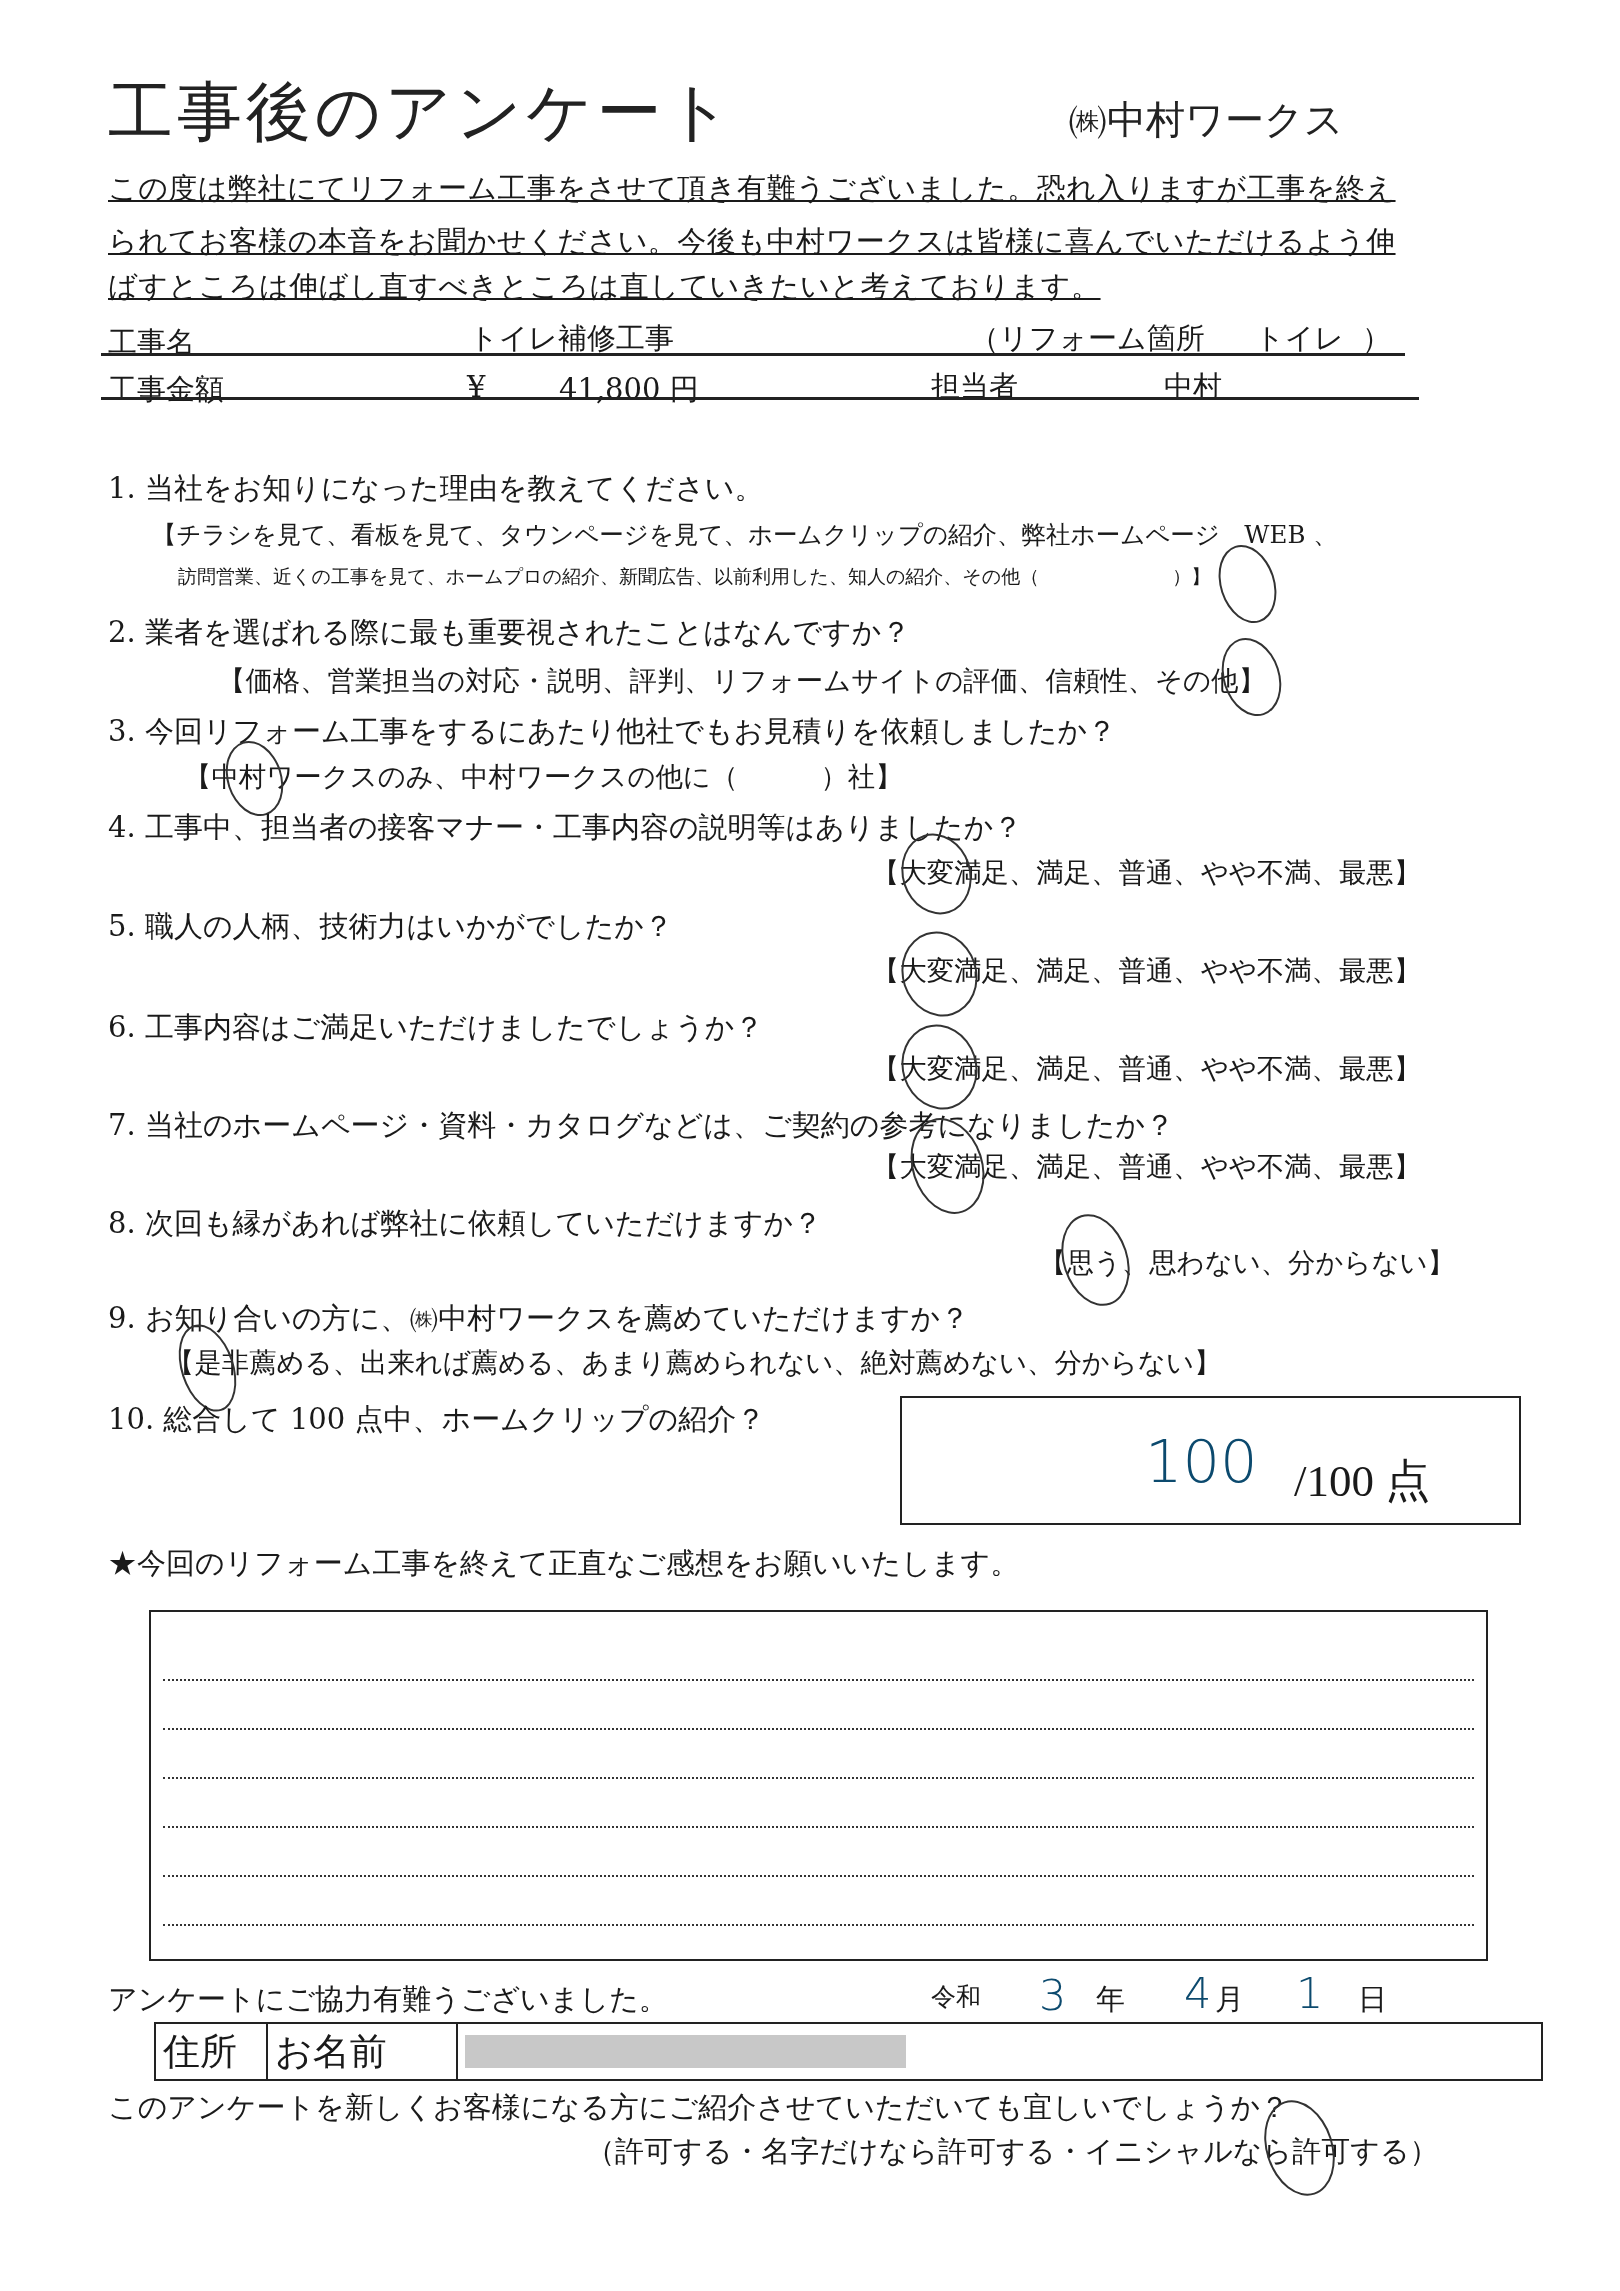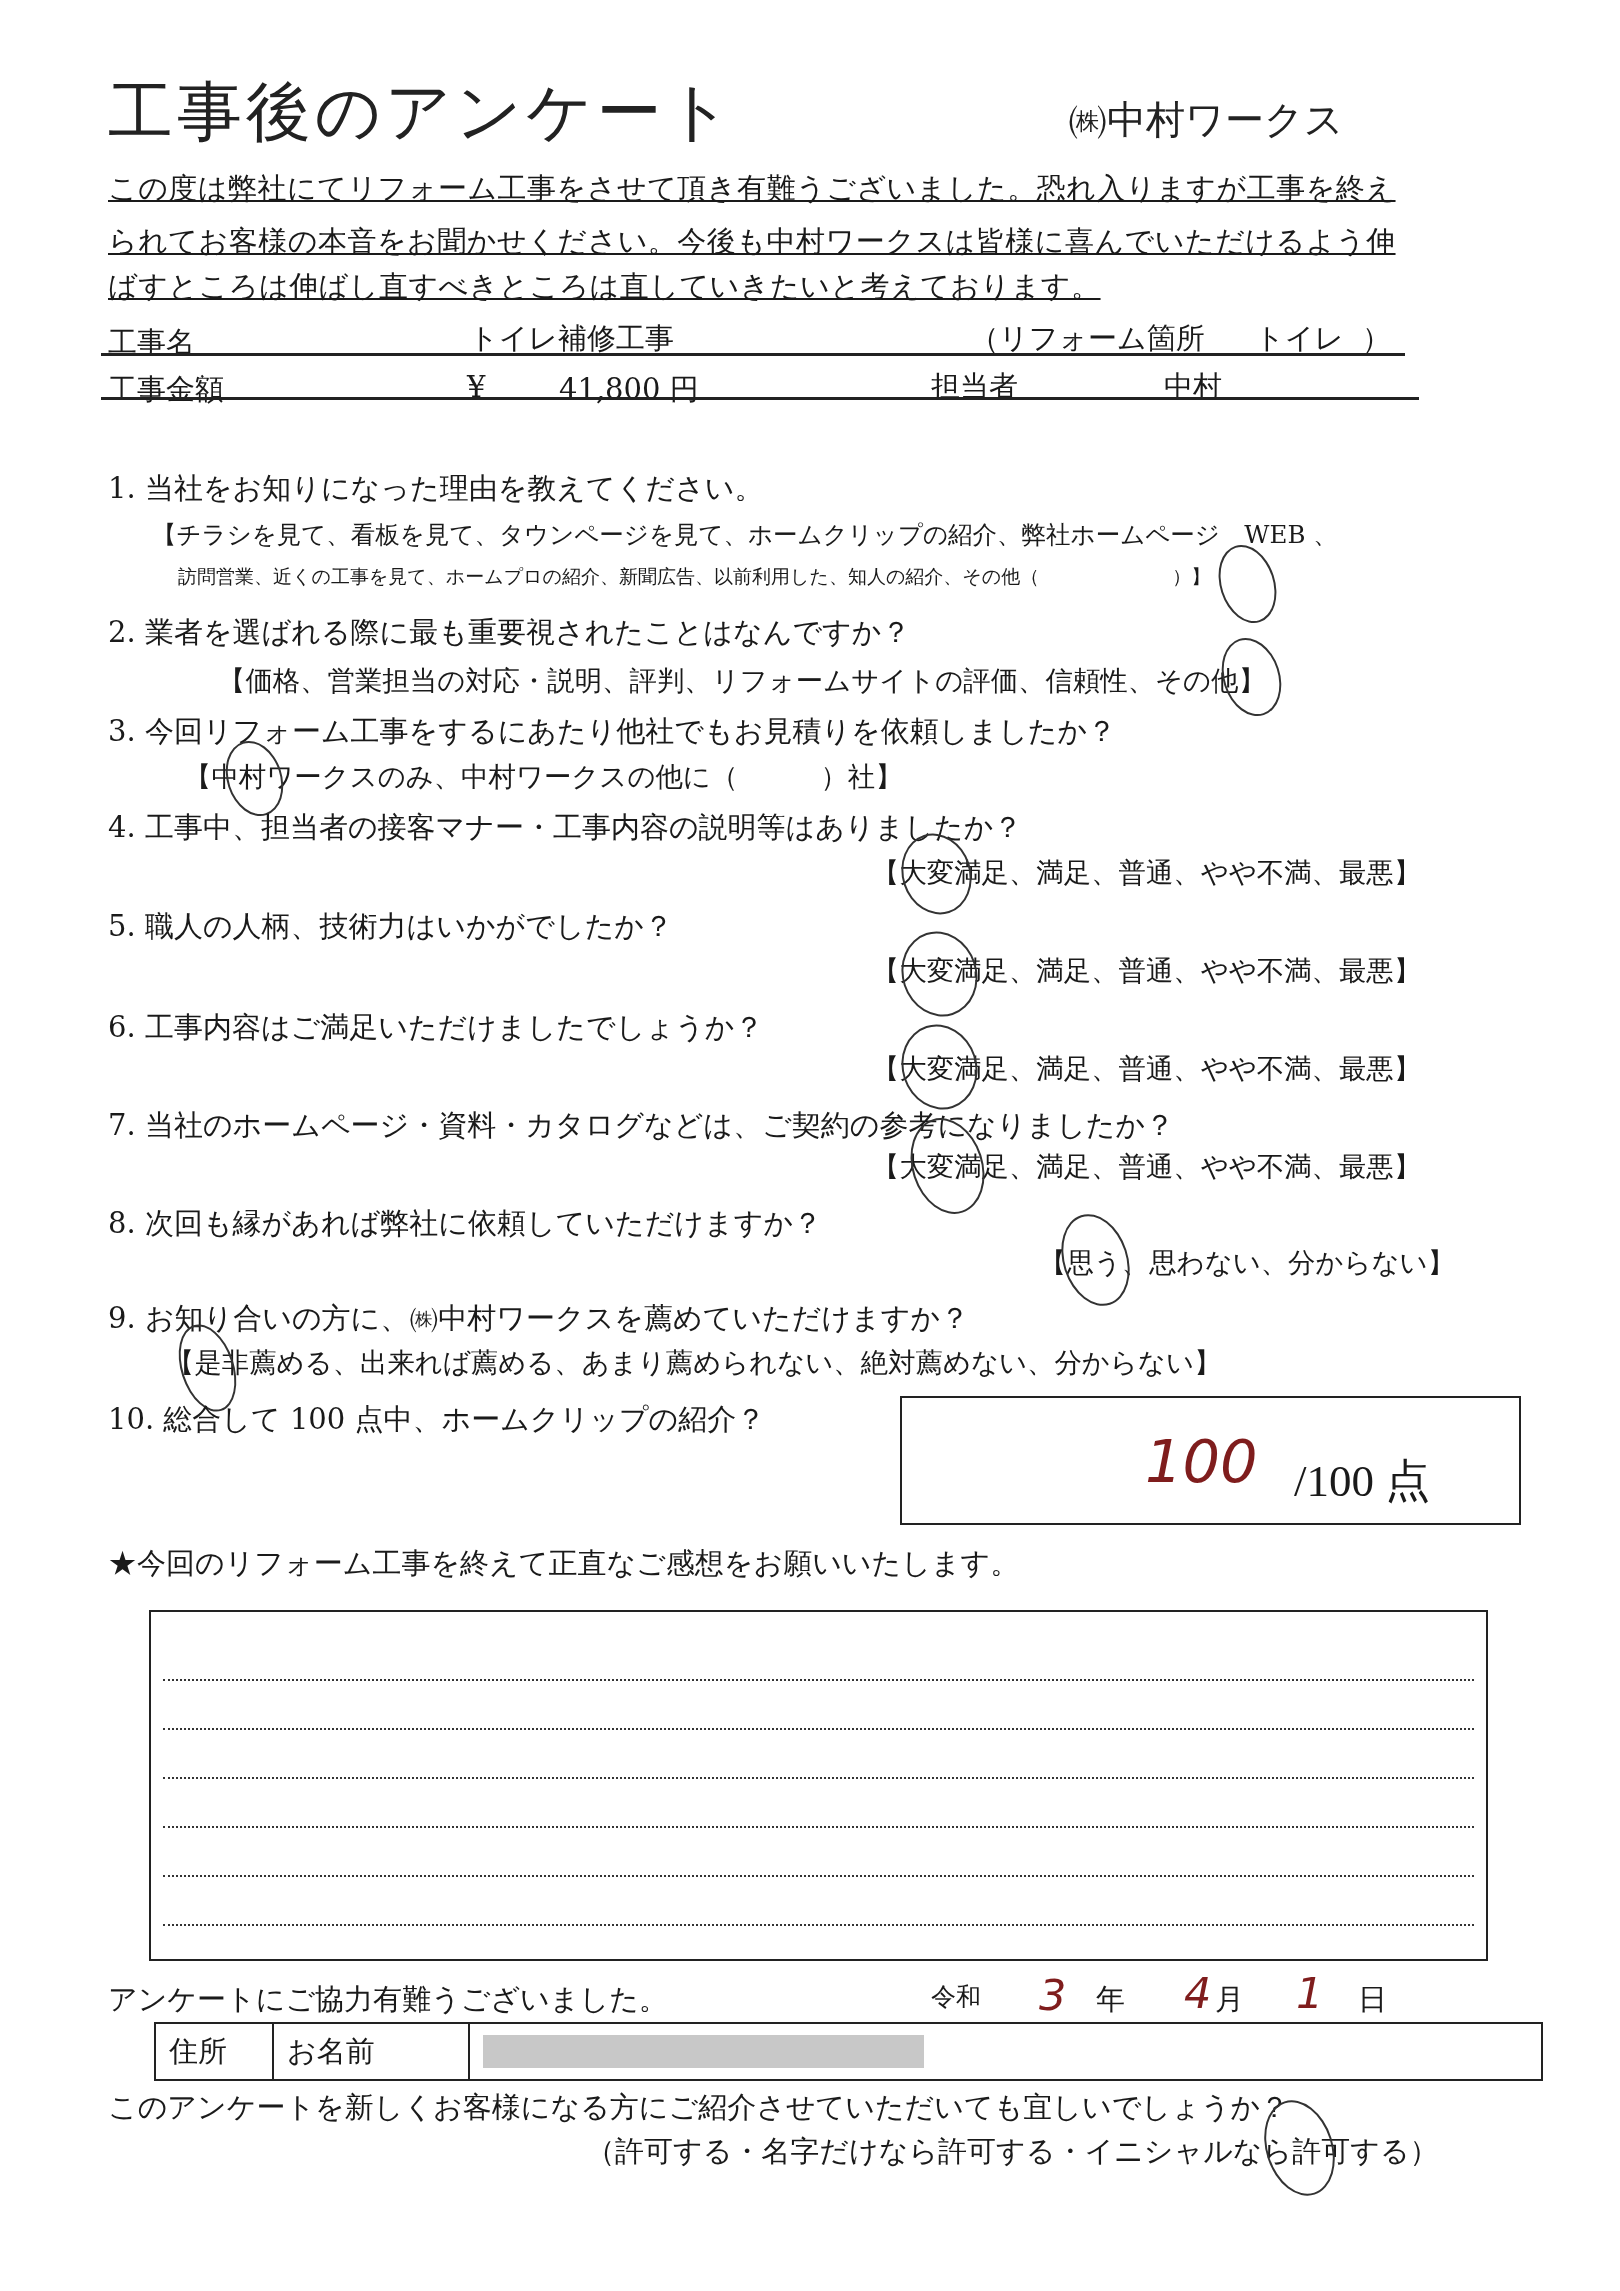--- a/index.html
+++ b/index.html
@@ -15,25 +15,25 @@
   .intro { left: 108px; font-size: 29px; letter-spacing: 0.5px; text-decoration: underline; }
   .rule { position: absolute; height: 2.9px; background: #222; }
   .field { font-size: 29px; }
   .q { left: 108px; font-size: 29px; }
   .opt { font-size: 27.4px; }
   .circle {
     position: absolute; border: 2.5px solid #333; border-radius: 50%;
     transform: rotate(-18deg); pointer-events: none;
   }
   .scorebox { position: absolute; left: 900px; top: 1396px; width: 617px; height: 125px; border: 2.9px solid #222; }
-  .hand { font-family: "DejaVu Sans", sans-serif; font-style: italic; font-weight: 300; color: #7f1d1d; }
+  .hand { font-family: "DejaVu Sans", sans-serif; font-weight: 300; color: #0c4a6e; }
   .commentbox { position: absolute; left: 149px; top: 1610px; width: 1335px; height: 347px; border: 2.9px solid #222; }
   .dotline { position: absolute; left: 11.8px; right: 11.8px; border-top: 2.9px dotted #333; }
   .addr-table { position: absolute; left: 154px; top: 2022px; width: 1385px; height: 55px; border: 2.9px solid #222; display: flex; }
-  .addr-table > div { border-right: 2px solid #222; display: flex; align-items: center; padding-left: 13px; font-size: 29px; }
+  .addr-table > div { border-right: 2px solid #222; display: flex; align-items: center; padding-left: 7px; font-size: 37px; }
   .addr-table > div:last-child { border-right: none; }
   .redact { background: #c8c8c8; width: 441px; height: 33px; }
 </style>
 </head>
 <body>
 
 <div class="abs title">工事後のアンケート</div>
 <div class="abs company">㈱中村ワークス</div>
 
 <div class="abs intro" style="top:169px">この度は弊社にてリフォーム工事をさせて頂き有難うございました。恐れ入りますが工事を終え</div>

